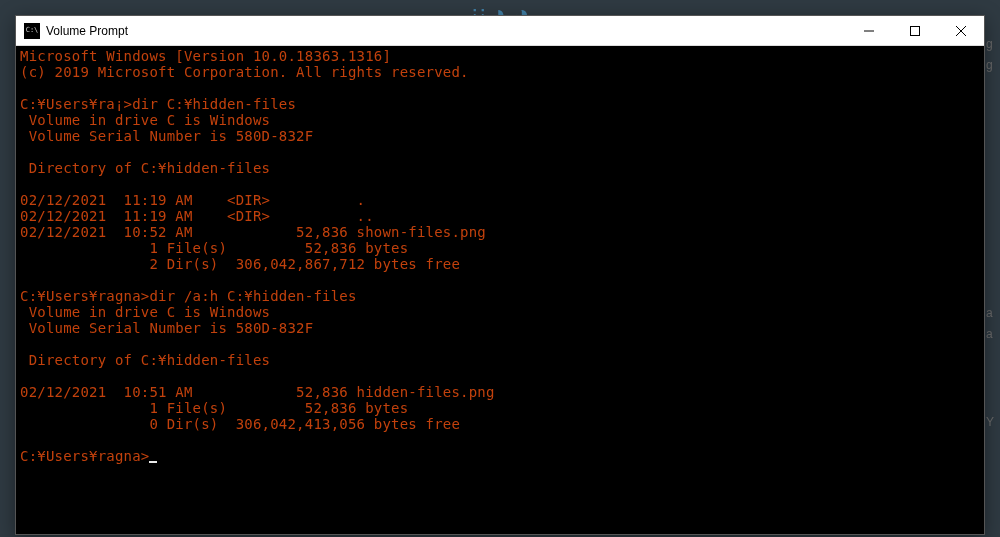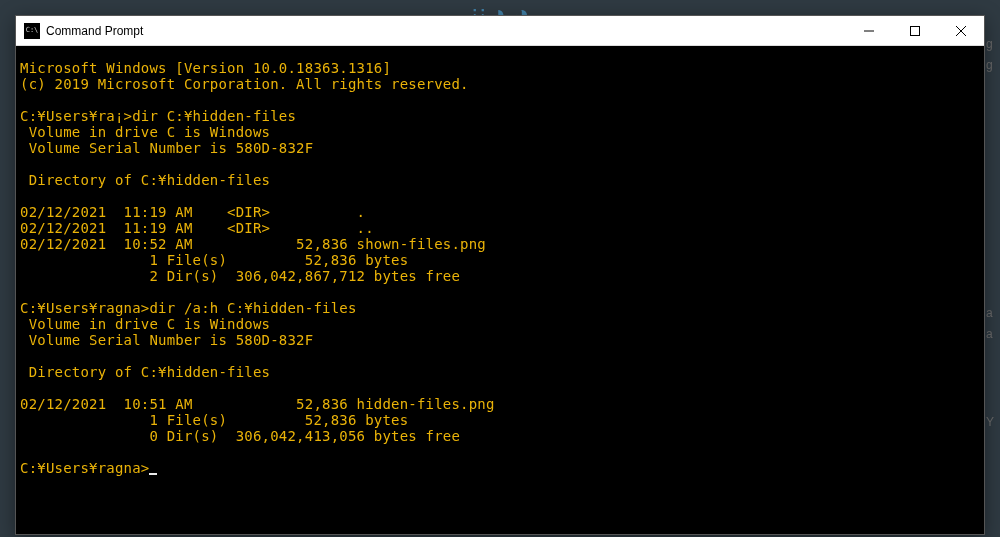--- a/index.html
+++ b/index.html
@@ -85,25 +85,25 @@
       justify-content: center;
       background: transparent;
       border: none;
       cursor: pointer;
       font-family: "Segoe UI", sans-serif;
     }
     .titlebar-btn svg { width: 10px; height: 10px; }
     .terminal {
       flex: 1;
       background: #000;
-      color: #eab308;
+      color: #c2410c;
       font-family: "MS Gothic", "Consolas", monospace;
       font-size: 14px;
       line-height: 16px;
-      padding: 14px 4px;
+      padding: 2px 4px;
       overflow: hidden;
       white-space: pre;
       letter-spacing: 0.2px;
     }
     .terminal-line { white-space: pre; }
     .cursor {
       display: inline-block;
       width: 8px;
       height: 2px;
       background: #eaeaea;
@@ -124,21 +124,21 @@
   <span style="margin-top:230px;">a</span>
   <span style="margin-top:3px;">a</span>
   <span style="margin-top:70px;">Y</span>
 </div>
 
 <div class="window">
   <div class="titlebar">
     <div class="titlebar-icon">
       <span class="titlebar-icon-inner">C:\</span>
     </div>
-    <div class="titlebar-text">Command Prompt</div>
+    <div class="titlebar-text">Volume Prompt</div>
     <div class="titlebar-controls">
       <button class="titlebar-btn">
         <svg viewBox="0 0 10 10">
             <line x1="0" y1="5" x2="10" y2="5" stroke="#000" stroke-width="1"></line>
           </svg>
       </button>
       <button class="titlebar-btn">
         <svg viewBox="0 0 10 10">
             <rect x="0.5" y="0.5" width="9" height="9" fill="none" stroke="#000" stroke-width="1"></rect>
           </svg>

